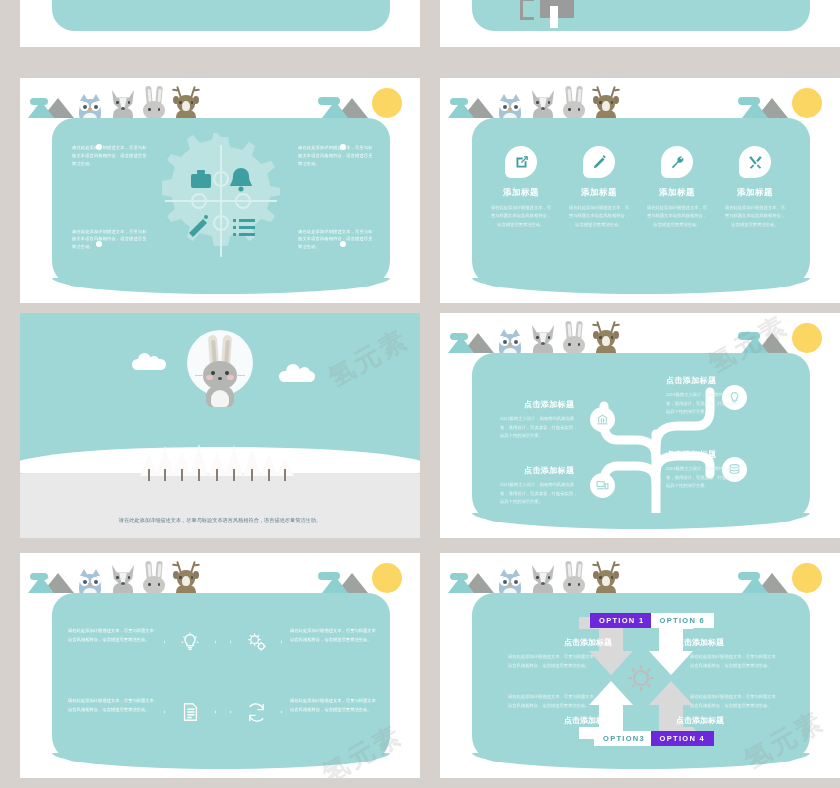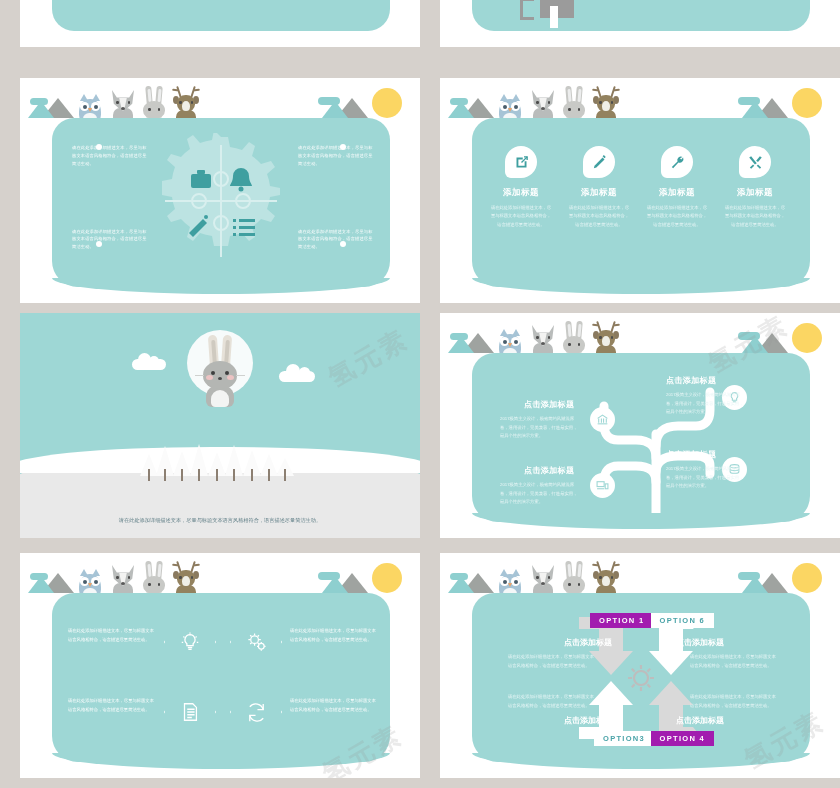--- a/index.html
+++ b/index.html
@@ -256,21 +256,21 @@
   .hextxt{
     position:absolute; width:86px; color:#fff; font-size:4.3px; line-height:2;
   }
 
   
   .optlabel{
     position:absolute; background:#ffffff; color:#4aa3a8;
     font-size:7.5px; font-weight:bold; letter-spacing:1.3px;
     padding:3px 9px;
   }
-  .optlabel.gray{ background:#a21caf; color:#ffffff; }
+  .optlabel.gray{ background:#6d28d9; color:#ffffff; }
   .opttitle{ position:absolute; color:#fff; font-weight:bold; font-size:8px;}
   .optbody{ position:absolute; width:88px; color:#eaf7f7; font-size:4.3px; line-height:2;}
 
   
   .wm{
     position:absolute; color:rgba(255,255,255,.42);
     font-size:26px; font-weight:bold; transform:rotate(-30deg);
     letter-spacing:3px; pointer-events:none; user-select:none;
   }
   .wm2{ color:rgba(150,150,150,.20); }

